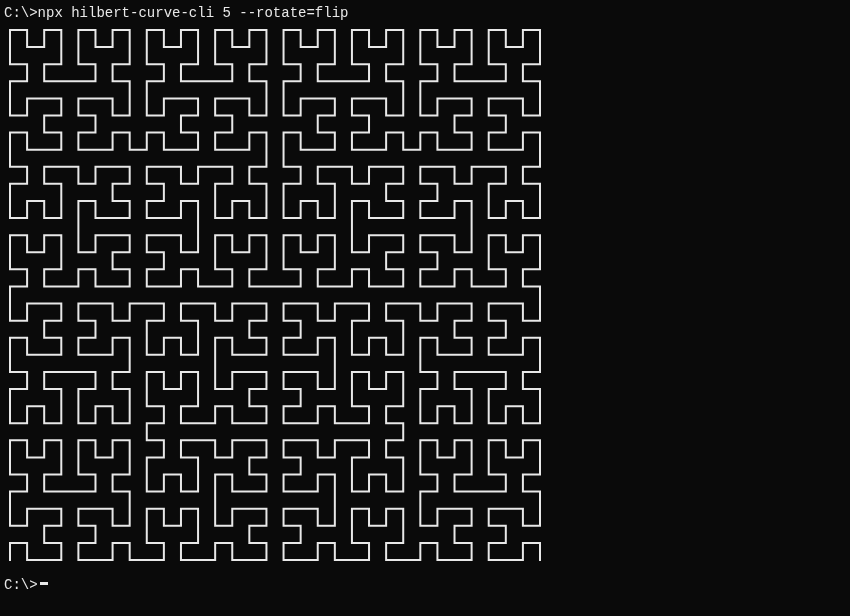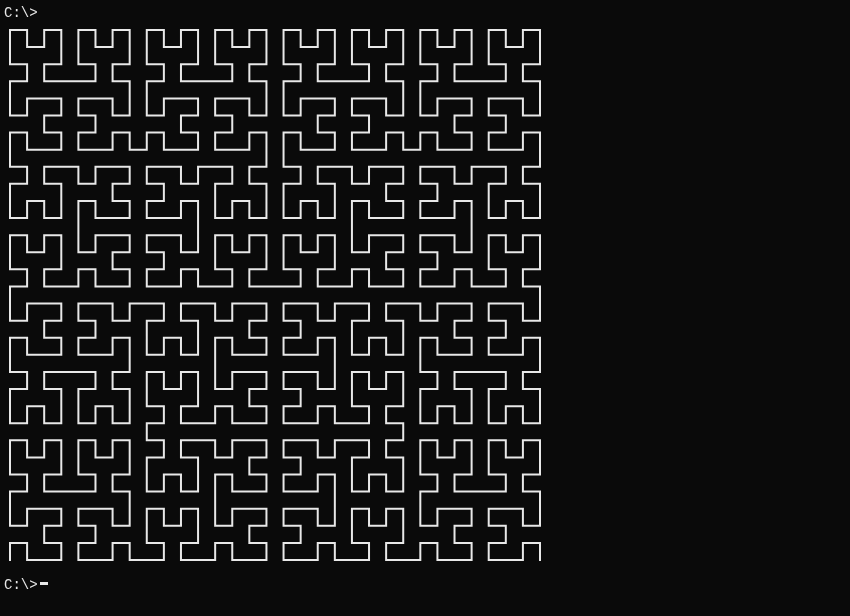--- a/index.html
+++ b/index.html
@@ -45,20 +45,21 @@
     stroke-linejoin: miter;
   }
 </style>
 </head>
 <body>
 
 <div class="terminal">
 
   <div class="prompt-line">
     <span>C:\&gt;</span>
+    <span>npx hilbert-curve-cli 5 --rotate=flip</span>
   </div>
 
   <div class="curve-wrap">
     <svg id="hilbert-svg" width="534" height="534" viewBox="-2 -2 534 534">
         <path d="M0.00 530.00 L0.00 512.90 L17.10 512.90 L17.10 530.00 L34.19 530.00 L51.29 530.00 L51.29 512.90 L34.19 512.90 L34.19 495.81 L51.29 495.81 L51.29 478.71 L34.19 478.71 L17.10 478.71 L17.10 495.81 L0.00 495.81 L0.00 478.71 L0.00 461.61 L17.10 461.61 L17.10 444.52 L0.00 444.52 L0.00 427.42 L0.00 410.32 L17.10 410.32 L17.10 427.42 L34.19 427.42 L34.19 410.32 L51.29 410.32 L51.29 427.42 L51.29 444.52 L34.19 444.52 L34.19 461.61 L51.29 461.61 L68.39 461.61 L85.48 461.61 L85.48 444.52 L68.39 444.52 L68.39 427.42 L68.39 410.32 L85.48 410.32 L85.48 427.42 L102.58 427.42 L102.58 410.32 L119.68 410.32 L119.68 427.42 L119.68 444.52 L102.58 444.52 L102.58 461.61 L119.68 461.61 L119.68 478.71 L119.68 495.81 L102.58 495.81 L102.58 478.71 L85.48 478.71 L68.39 478.71 L68.39 495.81 L85.48 495.81 L85.48 512.90 L68.39 512.90 L68.39 530.00 L85.48 530.00 L102.58 530.00 L102.58 512.90 L119.68 512.90 L119.68 530.00 L136.77 530.00 L153.87 530.00 L153.87 512.90 L136.77 512.90 L136.77 495.81 L136.77 478.71 L153.87 478.71 L153.87 495.81 L170.97 495.81 L170.97 478.71 L188.06 478.71 L188.06 495.81 L188.06 512.90 L170.97 512.90 L170.97 530.00 L188.06 530.00 L205.16 530.00 L205.16 512.90 L222.26 512.90 L222.26 530.00 L239.35 530.00 L256.45 530.00 L256.45 512.90 L239.35 512.90 L239.35 495.81 L256.45 495.81 L256.45 478.71 L239.35 478.71 L222.26 478.71 L222.26 495.81 L205.16 495.81 L205.16 478.71 L205.16 461.61 L205.16 444.52 L222.26 444.52 L222.26 461.61 L239.35 461.61 L256.45 461.61 L256.45 444.52 L239.35 444.52 L239.35 427.42 L256.45 427.42 L256.45 410.32 L239.35 410.32 L222.26 410.32 L222.26 427.42 L205.16 427.42 L205.16 410.32 L188.06 410.32 L170.97 410.32 L170.97 427.42 L188.06 427.42 L188.06 444.52 L188.06 461.61 L170.97 461.61 L170.97 444.52 L153.87 444.52 L153.87 461.61 L136.77 461.61 L136.77 444.52 L136.77 427.42 L153.87 427.42 L153.87 410.32 L136.77 410.32 L136.77 393.23 L153.87 393.23 L153.87 376.13 L136.77 376.13 L136.77 359.03 L136.77 341.94 L153.87 341.94 L153.87 359.03 L170.97 359.03 L170.97 341.94 L188.06 341.94 L188.06 359.03 L188.06 376.13 L170.97 376.13 L170.97 393.23 L188.06 393.23 L205.16 393.23 L205.16 376.13 L222.26 376.13 L222.26 393.23 L239.35 393.23 L256.45 393.23 L256.45 376.13 L239.35 376.13 L239.35 359.03 L256.45 359.03 L256.45 341.94 L239.35 341.94 L222.26 341.94 L222.26 359.03 L205.16 359.03 L205.16 341.94 L205.16 324.84 L205.16 307.74 L222.26 307.74 L222.26 324.84 L239.35 324.84 L256.45 324.84 L256.45 307.74 L239.35 307.74 L239.35 290.65 L256.45 290.65 L256.45 273.55 L239.35 273.55 L222.26 273.55 L222.26 290.65 L205.16 290.65 L205.16 273.55 L188.06 273.55 L170.97 273.55 L170.97 290.65 L188.06 290.65 L188.06 307.74 L188.06 324.84 L170.97 324.84 L170.97 307.74 L153.87 307.74 L153.87 324.84 L136.77 324.84 L136.77 307.74 L136.77 290.65 L153.87 290.65 L153.87 273.55 L136.77 273.55 L119.68 273.55 L119.68 290.65 L102.58 290.65 L102.58 273.55 L85.48 273.55 L68.39 273.55 L68.39 290.65 L85.48 290.65 L85.48 307.74 L68.39 307.74 L68.39 324.84 L85.48 324.84 L102.58 324.84 L102.58 307.74 L119.68 307.74 L119.68 324.84 L119.68 341.94 L102.58 341.94 L102.58 359.03 L119.68 359.03 L119.68 376.13 L119.68 393.23 L102.58 393.23 L102.58 376.13 L85.48 376.13 L85.48 393.23 L68.39 393.23 L68.39 376.13 L68.39 359.03 L85.48 359.03 L85.48 341.94 L68.39 341.94 L51.29 341.94 L34.19 341.94 L34.19 359.03 L51.29 359.03 L51.29 376.13 L51.29 393.23 L34.19 393.23 L34.19 376.13 L17.10 376.13 L17.10 393.23 L0.00 393.23 L0.00 376.13 L0.00 359.03 L17.10 359.03 L17.10 341.94 L0.00 341.94 L0.00 324.84 L0.00 307.74 L17.10 307.74 L17.10 324.84 L34.19 324.84 L51.29 324.84 L51.29 307.74 L34.19 307.74 L34.19 290.65 L51.29 290.65 L51.29 273.55 L34.19 273.55 L17.10 273.55 L17.10 290.65 L0.00 290.65 L0.00 273.55 L0.00 256.45 L17.10 256.45 L17.10 239.35 L0.00 239.35 L0.00 222.26 L0.00 205.16 L17.10 205.16 L17.10 222.26 L34.19 222.26 L34.19 205.16 L51.29 205.16 L51.29 222.26 L51.29 239.35 L34.19 239.35 L34.19 256.45 L51.29 256.45 L68.39 256.45 L68.39 239.35 L85.48 239.35 L85.48 256.45 L102.58 256.45 L119.68 256.45 L119.68 239.35 L102.58 239.35 L102.58 222.26 L119.68 222.26 L119.68 205.16 L102.58 205.16 L85.48 205.16 L85.48 222.26 L68.39 222.26 L68.39 205.16 L68.39 188.06 L68.39 170.97 L85.48 170.97 L85.48 188.06 L102.58 188.06 L119.68 188.06 L119.68 170.97 L102.58 170.97 L102.58 153.87 L119.68 153.87 L119.68 136.77 L102.58 136.77 L85.48 136.77 L85.48 153.87 L68.39 153.87 L68.39 136.77 L51.29 136.77 L34.19 136.77 L34.19 153.87 L51.29 153.87 L51.29 170.97 L51.29 188.06 L34.19 188.06 L34.19 170.97 L17.10 170.97 L17.10 188.06 L0.00 188.06 L0.00 170.97 L0.00 153.87 L17.10 153.87 L17.10 136.77 L0.00 136.77 L0.00 119.68 L0.00 102.58 L17.10 102.58 L17.10 119.68 L34.19 119.68 L51.29 119.68 L51.29 102.58 L34.19 102.58 L34.19 85.48 L51.29 85.48 L51.29 68.39 L34.19 68.39 L17.10 68.39 L17.10 85.48 L0.00 85.48 L0.00 68.39 L0.00 51.29 L17.10 51.29 L17.10 34.19 L0.00 34.19 L0.00 17.10 L0.00 0.00 L17.10 0.00 L17.10 17.10 L34.19 17.10 L34.19 0.00 L51.29 0.00 L51.29 17.10 L51.29 34.19 L34.19 34.19 L34.19 51.29 L51.29 51.29 L68.39 51.29 L85.48 51.29 L85.48 34.19 L68.39 34.19 L68.39 17.10 L68.39 0.00 L85.48 0.00 L85.48 17.10 L102.58 17.10 L102.58 0.00 L119.68 0.00 L119.68 17.10 L119.68 34.19 L102.58 34.19 L102.58 51.29 L119.68 51.29 L119.68 68.39 L119.68 85.48 L102.58 85.48 L102.58 68.39 L85.48 68.39 L68.39 68.39 L68.39 85.48 L85.48 85.48 L85.48 102.58 L68.39 102.58 L68.39 119.68 L85.48 119.68 L102.58 119.68 L102.58 102.58 L119.68 102.58 L119.68 119.68 L136.77 119.68 L136.77 102.58 L153.87 102.58 L153.87 119.68 L170.97 119.68 L188.06 119.68 L188.06 102.58 L170.97 102.58 L170.97 85.48 L188.06 85.48 L188.06 68.39 L170.97 68.39 L153.87 68.39 L153.87 85.48 L136.77 85.48 L136.77 68.39 L136.77 51.29 L153.87 51.29 L153.87 34.19 L136.77 34.19 L136.77 17.10 L136.77 0.00 L153.87 0.00 L153.87 17.10 L170.97 17.10 L170.97 0.00 L188.06 0.00 L188.06 17.10 L188.06 34.19 L170.97 34.19 L170.97 51.29 L188.06 51.29 L205.16 51.29 L222.26 51.29 L222.26 34.19 L205.16 34.19 L205.16 17.10 L205.16 0.00 L222.26 0.00 L222.26 17.10 L239.35 17.10 L239.35 0.00 L256.45 0.00 L256.45 17.10 L256.45 34.19 L239.35 34.19 L239.35 51.29 L256.45 51.29 L256.45 68.39 L256.45 85.48 L239.35 85.48 L239.35 68.39 L222.26 68.39 L205.16 68.39 L205.16 85.48 L222.26 85.48 L222.26 102.58 L205.16 102.58 L205.16 119.68 L222.26 119.68 L239.35 119.68 L239.35 102.58 L256.45 102.58 L256.45 119.68 L256.45 136.77 L239.35 136.77 L239.35 153.87 L256.45 153.87 L256.45 170.97 L256.45 188.06 L239.35 188.06 L239.35 170.97 L222.26 170.97 L222.26 188.06 L205.16 188.06 L205.16 170.97 L205.16 153.87 L222.26 153.87 L222.26 136.77 L205.16 136.77 L188.06 136.77 L188.06 153.87 L170.97 153.87 L170.97 136.77 L153.87 136.77 L136.77 136.77 L136.77 153.87 L153.87 153.87 L153.87 170.97 L136.77 170.97 L136.77 188.06 L153.87 188.06 L170.97 188.06 L170.97 170.97 L188.06 170.97 L188.06 188.06 L188.06 205.16 L188.06 222.26 L170.97 222.26 L170.97 205.16 L153.87 205.16 L136.77 205.16 L136.77 222.26 L153.87 222.26 L153.87 239.35 L136.77 239.35 L136.77 256.45 L153.87 256.45 L170.97 256.45 L170.97 239.35 L188.06 239.35 L188.06 256.45 L205.16 256.45 L222.26 256.45 L222.26 239.35 L205.16 239.35 L205.16 222.26 L205.16 205.16 L222.26 205.16 L222.26 222.26 L239.35 222.26 L239.35 205.16 L256.45 205.16 L256.45 222.26 L256.45 239.35 L239.35 239.35 L239.35 256.45 L256.45 256.45 L273.55 256.45 L290.65 256.45 L290.65 239.35 L273.55 239.35 L273.55 222.26 L273.55 205.16 L290.65 205.16 L290.65 222.26 L307.74 222.26 L307.74 205.16 L324.84 205.16 L324.84 222.26 L324.84 239.35 L307.74 239.35 L307.74 256.45 L324.84 256.45 L341.94 256.45 L341.94 239.35 L359.03 239.35 L359.03 256.45 L376.13 256.45 L393.23 256.45 L393.23 239.35 L376.13 239.35 L376.13 222.26 L393.23 222.26 L393.23 205.16 L376.13 205.16 L359.03 205.16 L359.03 222.26 L341.94 222.26 L341.94 205.16 L341.94 188.06 L341.94 170.97 L359.03 170.97 L359.03 188.06 L376.13 188.06 L393.23 188.06 L393.23 170.97 L376.13 170.97 L376.13 153.87 L393.23 153.87 L393.23 136.77 L376.13 136.77 L359.03 136.77 L359.03 153.87 L341.94 153.87 L341.94 136.77 L324.84 136.77 L307.74 136.77 L307.74 153.87 L324.84 153.87 L324.84 170.97 L324.84 188.06 L307.74 188.06 L307.74 170.97 L290.65 170.97 L290.65 188.06 L273.55 188.06 L273.55 170.97 L273.55 153.87 L290.65 153.87 L290.65 136.77 L273.55 136.77 L273.55 119.68 L273.55 102.58 L290.65 102.58 L290.65 119.68 L307.74 119.68 L324.84 119.68 L324.84 102.58 L307.74 102.58 L307.74 85.48 L324.84 85.48 L324.84 68.39 L307.74 68.39 L290.65 68.39 L290.65 85.48 L273.55 85.48 L273.55 68.39 L273.55 51.29 L290.65 51.29 L290.65 34.19 L273.55 34.19 L273.55 17.10 L273.55 0.00 L290.65 0.00 L290.65 17.10 L307.74 17.10 L307.74 0.00 L324.84 0.00 L324.84 17.10 L324.84 34.19 L307.74 34.19 L307.74 51.29 L324.84 51.29 L341.94 51.29 L359.03 51.29 L359.03 34.19 L341.94 34.19 L341.94 17.10 L341.94 0.00 L359.03 0.00 L359.03 17.10 L376.13 17.10 L376.13 0.00 L393.23 0.00 L393.23 17.10 L393.23 34.19 L376.13 34.19 L376.13 51.29 L393.23 51.29 L393.23 68.39 L393.23 85.48 L376.13 85.48 L376.13 68.39 L359.03 68.39 L341.94 68.39 L341.94 85.48 L359.03 85.48 L359.03 102.58 L341.94 102.58 L341.94 119.68 L359.03 119.68 L376.13 119.68 L376.13 102.58 L393.23 102.58 L393.23 119.68 L410.32 119.68 L410.32 102.58 L427.42 102.58 L427.42 119.68 L444.52 119.68 L461.61 119.68 L461.61 102.58 L444.52 102.58 L444.52 85.48 L461.61 85.48 L461.61 68.39 L444.52 68.39 L427.42 68.39 L427.42 85.48 L410.32 85.48 L410.32 68.39 L410.32 51.29 L427.42 51.29 L427.42 34.19 L410.32 34.19 L410.32 17.10 L410.32 0.00 L427.42 0.00 L427.42 17.10 L444.52 17.10 L444.52 0.00 L461.61 0.00 L461.61 17.10 L461.61 34.19 L444.52 34.19 L444.52 51.29 L461.61 51.29 L478.71 51.29 L495.81 51.29 L495.81 34.19 L478.71 34.19 L478.71 17.10 L478.71 0.00 L495.81 0.00 L495.81 17.10 L512.90 17.10 L512.90 0.00 L530.00 0.00 L530.00 17.10 L530.00 34.19 L512.90 34.19 L512.90 51.29 L530.00 51.29 L530.00 68.39 L530.00 85.48 L512.90 85.48 L512.90 68.39 L495.81 68.39 L478.71 68.39 L478.71 85.48 L495.81 85.48 L495.81 102.58 L478.71 102.58 L478.71 119.68 L495.81 119.68 L512.90 119.68 L512.90 102.58 L530.00 102.58 L530.00 119.68 L530.00 136.77 L512.90 136.77 L512.90 153.87 L530.00 153.87 L530.00 170.97 L530.00 188.06 L512.90 188.06 L512.90 170.97 L495.81 170.97 L495.81 188.06 L478.71 188.06 L478.71 170.97 L478.71 153.87 L495.81 153.87 L495.81 136.77 L478.71 136.77 L461.61 136.77 L461.61 153.87 L444.52 153.87 L444.52 136.77 L427.42 136.77 L410.32 136.77 L410.32 153.87 L427.42 153.87 L427.42 170.97 L410.32 170.97 L410.32 188.06 L427.42 188.06 L444.52 188.06 L444.52 170.97 L461.61 170.97 L461.61 188.06 L461.61 205.16 L461.61 222.26 L444.52 222.26 L444.52 205.16 L427.42 205.16 L410.32 205.16 L410.32 222.26 L427.42 222.26 L427.42 239.35 L410.32 239.35 L410.32 256.45 L427.42 256.45 L444.52 256.45 L444.52 239.35 L461.61 239.35 L461.61 256.45 L478.71 256.45 L495.81 256.45 L495.81 239.35 L478.71 239.35 L478.71 222.26 L478.71 205.16 L495.81 205.16 L495.81 222.26 L512.90 222.26 L512.90 205.16 L530.00 205.16 L530.00 222.26 L530.00 239.35 L512.90 239.35 L512.90 256.45 L530.00 256.45 L530.00 273.55 L530.00 290.65 L512.90 290.65 L512.90 273.55 L495.81 273.55 L478.71 273.55 L478.71 290.65 L495.81 290.65 L495.81 307.74 L478.71 307.74 L478.71 324.84 L495.81 324.84 L512.90 324.84 L512.90 307.74 L530.00 307.74 L530.00 324.84 L530.00 341.94 L512.90 341.94 L512.90 359.03 L530.00 359.03 L530.00 376.13 L530.00 393.23 L512.90 393.23 L512.90 376.13 L495.81 376.13 L495.81 393.23 L478.71 393.23 L478.71 376.13 L478.71 359.03 L495.81 359.03 L495.81 341.94 L478.71 341.94 L461.61 341.94 L444.52 341.94 L444.52 359.03 L461.61 359.03 L461.61 376.13 L461.61 393.23 L444.52 393.23 L444.52 376.13 L427.42 376.13 L427.42 393.23 L410.32 393.23 L410.32 376.13 L410.32 359.03 L427.42 359.03 L427.42 341.94 L410.32 341.94 L410.32 324.84 L410.32 307.74 L427.42 307.74 L427.42 324.84 L444.52 324.84 L461.61 324.84 L461.61 307.74 L444.52 307.74 L444.52 290.65 L461.61 290.65 L461.61 273.55 L444.52 273.55 L427.42 273.55 L427.42 290.65 L410.32 290.65 L410.32 273.55 L393.23 273.55 L376.13 273.55 L376.13 290.65 L393.23 290.65 L393.23 307.74 L393.23 324.84 L376.13 324.84 L376.13 307.74 L359.03 307.74 L359.03 324.84 L341.94 324.84 L341.94 307.74 L341.94 290.65 L359.03 290.65 L359.03 273.55 L341.94 273.55 L324.84 273.55 L324.84 290.65 L307.74 290.65 L307.74 273.55 L290.65 273.55 L273.55 273.55 L273.55 290.65 L290.65 290.65 L290.65 307.74 L273.55 307.74 L273.55 324.84 L290.65 324.84 L307.74 324.84 L307.74 307.74 L324.84 307.74 L324.84 324.84 L324.84 341.94 L324.84 359.03 L307.74 359.03 L307.74 341.94 L290.65 341.94 L273.55 341.94 L273.55 359.03 L290.65 359.03 L290.65 376.13 L273.55 376.13 L273.55 393.23 L290.65 393.23 L307.74 393.23 L307.74 376.13 L324.84 376.13 L324.84 393.23 L341.94 393.23 L359.03 393.23 L359.03 376.13 L341.94 376.13 L341.94 359.03 L341.94 341.94 L359.03 341.94 L359.03 359.03 L376.13 359.03 L376.13 341.94 L393.23 341.94 L393.23 359.03 L393.23 376.13 L376.13 376.13 L376.13 393.23 L393.23 393.23 L393.23 410.32 L376.13 410.32 L376.13 427.42 L393.23 427.42 L393.23 444.52 L393.23 461.61 L376.13 461.61 L376.13 444.52 L359.03 444.52 L359.03 461.61 L341.94 461.61 L341.94 444.52 L341.94 427.42 L359.03 427.42 L359.03 410.32 L341.94 410.32 L324.84 410.32 L324.84 427.42 L307.74 427.42 L307.74 410.32 L290.65 410.32 L273.55 410.32 L273.55 427.42 L290.65 427.42 L290.65 444.52 L273.55 444.52 L273.55 461.61 L290.65 461.61 L307.74 461.61 L307.74 444.52 L324.84 444.52 L324.84 461.61 L324.84 478.71 L324.84 495.81 L307.74 495.81 L307.74 478.71 L290.65 478.71 L273.55 478.71 L273.55 495.81 L290.65 495.81 L290.65 512.90 L273.55 512.90 L273.55 530.00 L290.65 530.00 L307.74 530.00 L307.74 512.90 L324.84 512.90 L324.84 530.00 L341.94 530.00 L359.03 530.00 L359.03 512.90 L341.94 512.90 L341.94 495.81 L341.94 478.71 L359.03 478.71 L359.03 495.81 L376.13 495.81 L376.13 478.71 L393.23 478.71 L393.23 495.81 L393.23 512.90 L376.13 512.90 L376.13 530.00 L393.23 530.00 L410.32 530.00 L410.32 512.90 L427.42 512.90 L427.42 530.00 L444.52 530.00 L461.61 530.00 L461.61 512.90 L444.52 512.90 L444.52 495.81 L461.61 495.81 L461.61 478.71 L444.52 478.71 L427.42 478.71 L427.42 495.81 L410.32 495.81 L410.32 478.71 L410.32 461.61 L427.42 461.61 L427.42 444.52 L410.32 444.52 L410.32 427.42 L410.32 410.32 L427.42 410.32 L427.42 427.42 L444.52 427.42 L444.52 410.32 L461.61 410.32 L461.61 427.42 L461.61 444.52 L444.52 444.52 L444.52 461.61 L461.61 461.61 L478.71 461.61 L495.81 461.61 L495.81 444.52 L478.71 444.52 L478.71 427.42 L478.71 410.32 L495.81 410.32 L495.81 427.42 L512.90 427.42 L512.90 410.32 L530.00 410.32 L530.00 427.42 L530.00 444.52 L512.90 444.52 L512.90 461.61 L530.00 461.61 L530.00 478.71 L530.00 495.81 L512.90 495.81 L512.90 478.71 L495.81 478.71 L478.71 478.71 L478.71 495.81 L495.81 495.81 L495.81 512.90 L478.71 512.90 L478.71 530.00 L495.81 530.00 L512.90 530.00 L512.90 512.90 L530.00 512.90 L530.00 530.00 " stroke="#e8e8e8"></path>
       </svg>
   </div>
 
   <div class="prompt-line">
     <span>C:\&gt;</span>

